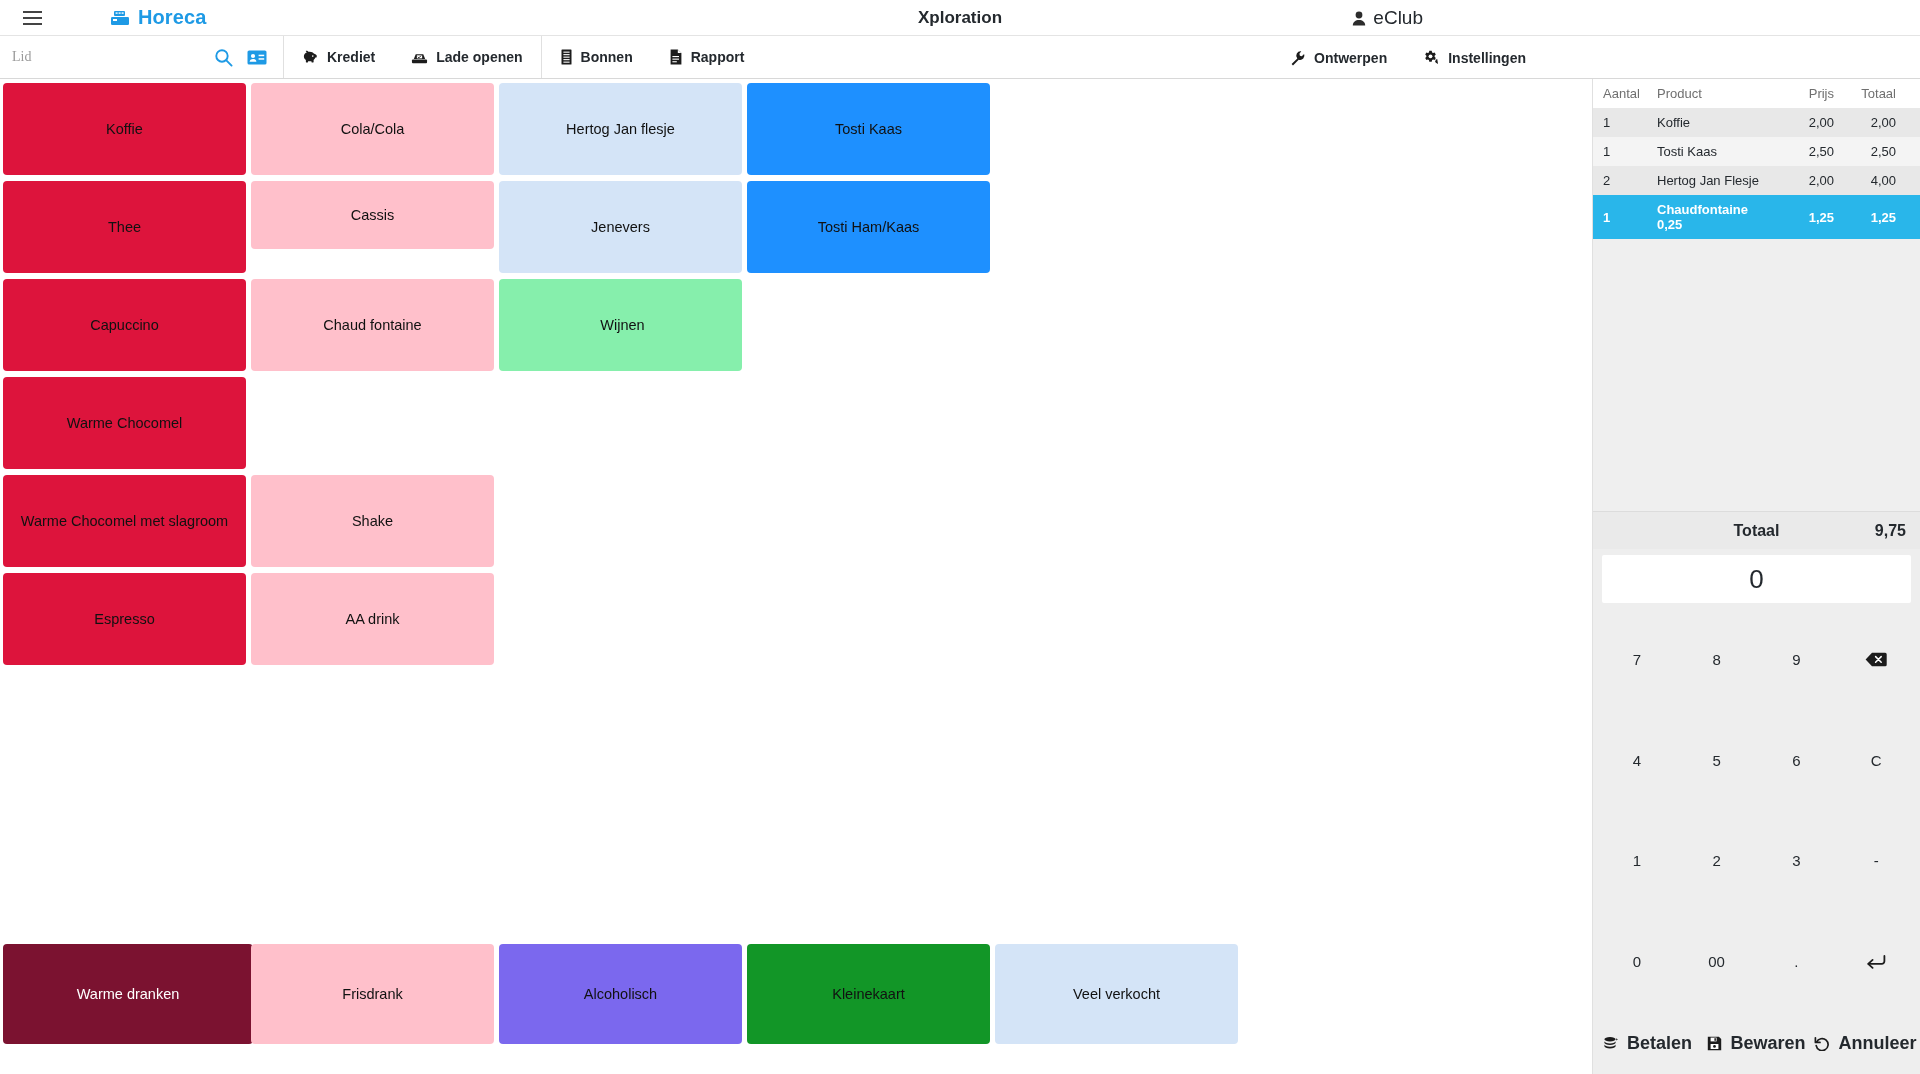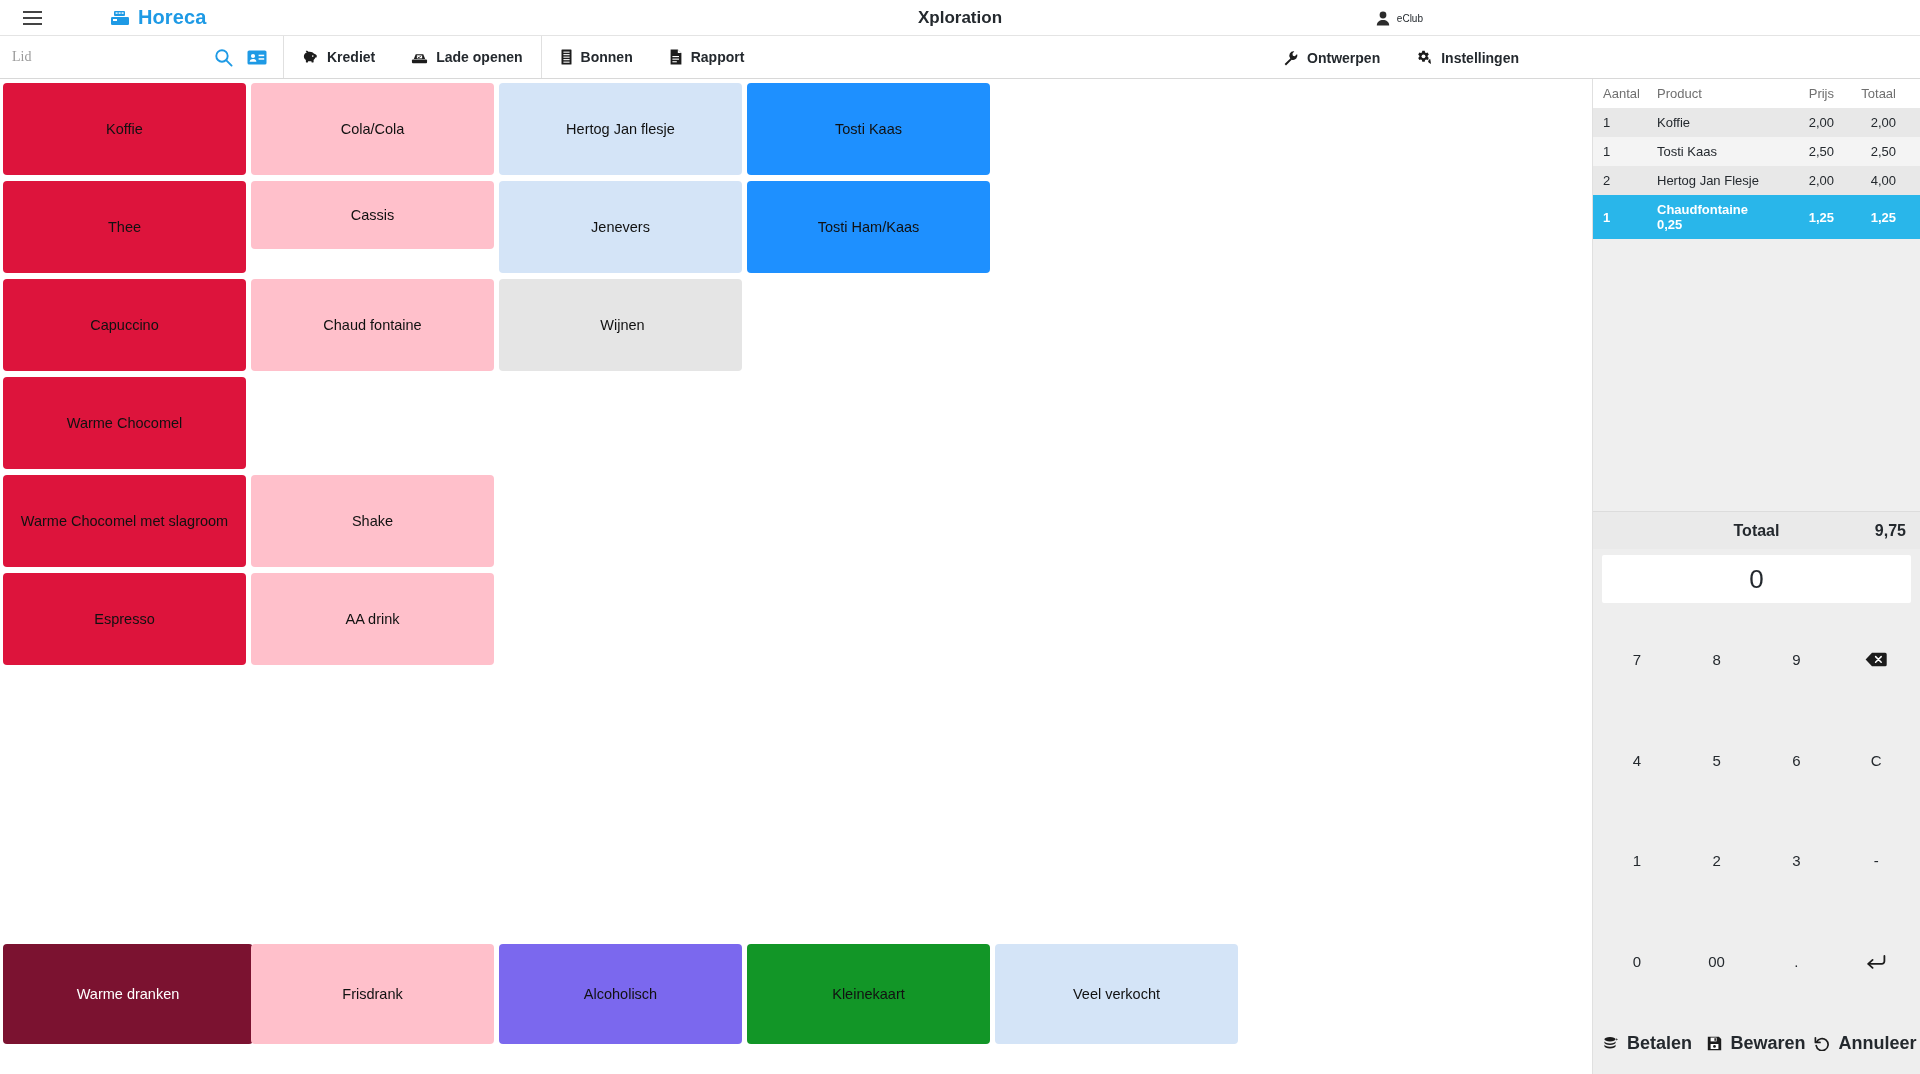--- a/index.html
+++ b/index.html
@@ -40,21 +40,21 @@
 
   .window-title {
     position: absolute; left: 0; right: 0; text-align: center;
     font-size: 17px; color: #24292e; font-weight: bold;
     pointer-events: none;
   }
   .user-chip {
     position: absolute; right: 497px; top: 0; height: 36px;
     display: flex; align-items: center; gap: 7px; cursor: pointer;
   }
-  .user-chip .label { font-size: 10px; color: #24292e; }
+  .user-chip .label { font-size: 19px; color: #24292e; }
 
   
   .toolbar {
     height: 43px; flex: 0 0 43px;
     background: #ffffff;
     display: flex; align-items: stretch;
     border-bottom: 1px solid #d8d8d8;
     position: relative;
   }
   .search-wrap {
@@ -79,21 +79,21 @@
   .tbgroup.sep { border-right: 1px solid #e0e0e0; }
   .tbtn {
     display: flex; align-items: center; gap: 8px;
     padding: 0 18px; height: 43px; cursor: pointer;
     background: none; border: none;
     font-size: 14px; color: #24292e;
     font-family: "Liberation Sans", sans-serif;
     font-weight: bold;
   }
   .tb-right {
-    position: absolute; right: 11px; top: 0; height: 43px;
+    position: absolute; right: 4px; top: 0; height: 43px;
     display: flex; align-items: flex-end; padding-right: 372px;
   }
 
   
   .body { flex: 1; display: flex; min-height: 0; }
 
   
   .left {
     flex: 1; display: flex; flex-direction: column; min-width: 0;
     background: #ffffff; position: relative;
@@ -334,21 +334,21 @@
           <div class="tile" style="left: 3px; top: 298px; width: 243px; height: 92px; background: rgb(221, 20, 60);">Warme Chocomel</div>
           <div class="tile" style="left: 3px; top: 396px; width: 243px; height: 92px; background: rgb(221, 20, 60);">Warme Chocomel met slagroom</div>
           <div class="tile" style="left: 3px; top: 494px; width: 243px; height: 92px; background: rgb(221, 20, 60);">Espresso</div>
           <div class="tile" style="left: 251px; top: 4px; width: 243px; height: 92px; background: rgb(255, 192, 203);">Cola/Cola</div>
           <div class="tile" style="left: 251px; top: 102px; width: 243px; height: 68px; background: rgb(255, 192, 203);">Cassis</div>
           <div class="tile" style="left: 251px; top: 200px; width: 243px; height: 92px; background: rgb(255, 192, 203);">Chaud fontaine</div>
           <div class="tile" style="left: 251px; top: 396px; width: 243px; height: 92px; background: rgb(255, 192, 203);">Shake</div>
           <div class="tile" style="left: 251px; top: 494px; width: 243px; height: 92px; background: rgb(255, 192, 203);">AA drink</div>
           <div class="tile" style="left: 499px; top: 4px; width: 243px; height: 92px; background: rgb(212, 228, 247);">Hertog Jan flesje</div>
           <div class="tile" style="left: 499px; top: 102px; width: 243px; height: 92px; background: rgb(212, 228, 247);">Jenevers</div>
-          <div class="tile" style="left: 499px; top: 200px; width: 243px; height: 92px; background: #e5e5e5; padding-left: 12px;">Wijnen</div>
+          <div class="tile" style="left: 499px; top: 200px; width: 243px; height: 92px; background: #86efac; padding-left: 12px;">Wijnen</div>
           <div class="tile" style="left: 747px; top: 4px; width: 243px; height: 92px; background: rgb(30, 144, 255);">Tosti Kaas</div>
           <div class="tile" style="left: 747px; top: 102px; width: 243px; height: 92px; background: rgb(30, 144, 255);">Tosti Ham/Kaas</div>
         </div>
       <div class="catbar" id="catbar">
           <div class="cat" style="left: 3px; top: 9px; width: 250px; height: 100px; background: rgb(123, 18, 48); color: rgb(255, 255, 255);">Warme dranken</div>
           <div class="cat" style="left: 251px; top: 9px; width: 243px; height: 100px; background: rgb(255, 192, 203); color: rgb(17, 17, 17);">Frisdrank</div>
           <div class="cat" style="left: 499px; top: 9px; width: 243px; height: 100px; background: rgb(123, 104, 238); color: rgb(17, 17, 17);">Alcoholisch</div>
           <div class="cat" style="left: 747px; top: 9px; width: 243px; height: 100px; background: rgb(18, 150, 39); color: rgb(17, 17, 17);">Kleinekaart</div>
           <div class="cat" style="left: 995px; top: 9px; width: 243px; height: 100px; background: rgb(212, 228, 247); color: rgb(17, 17, 17);">Veel verkocht</div>
         </div>

